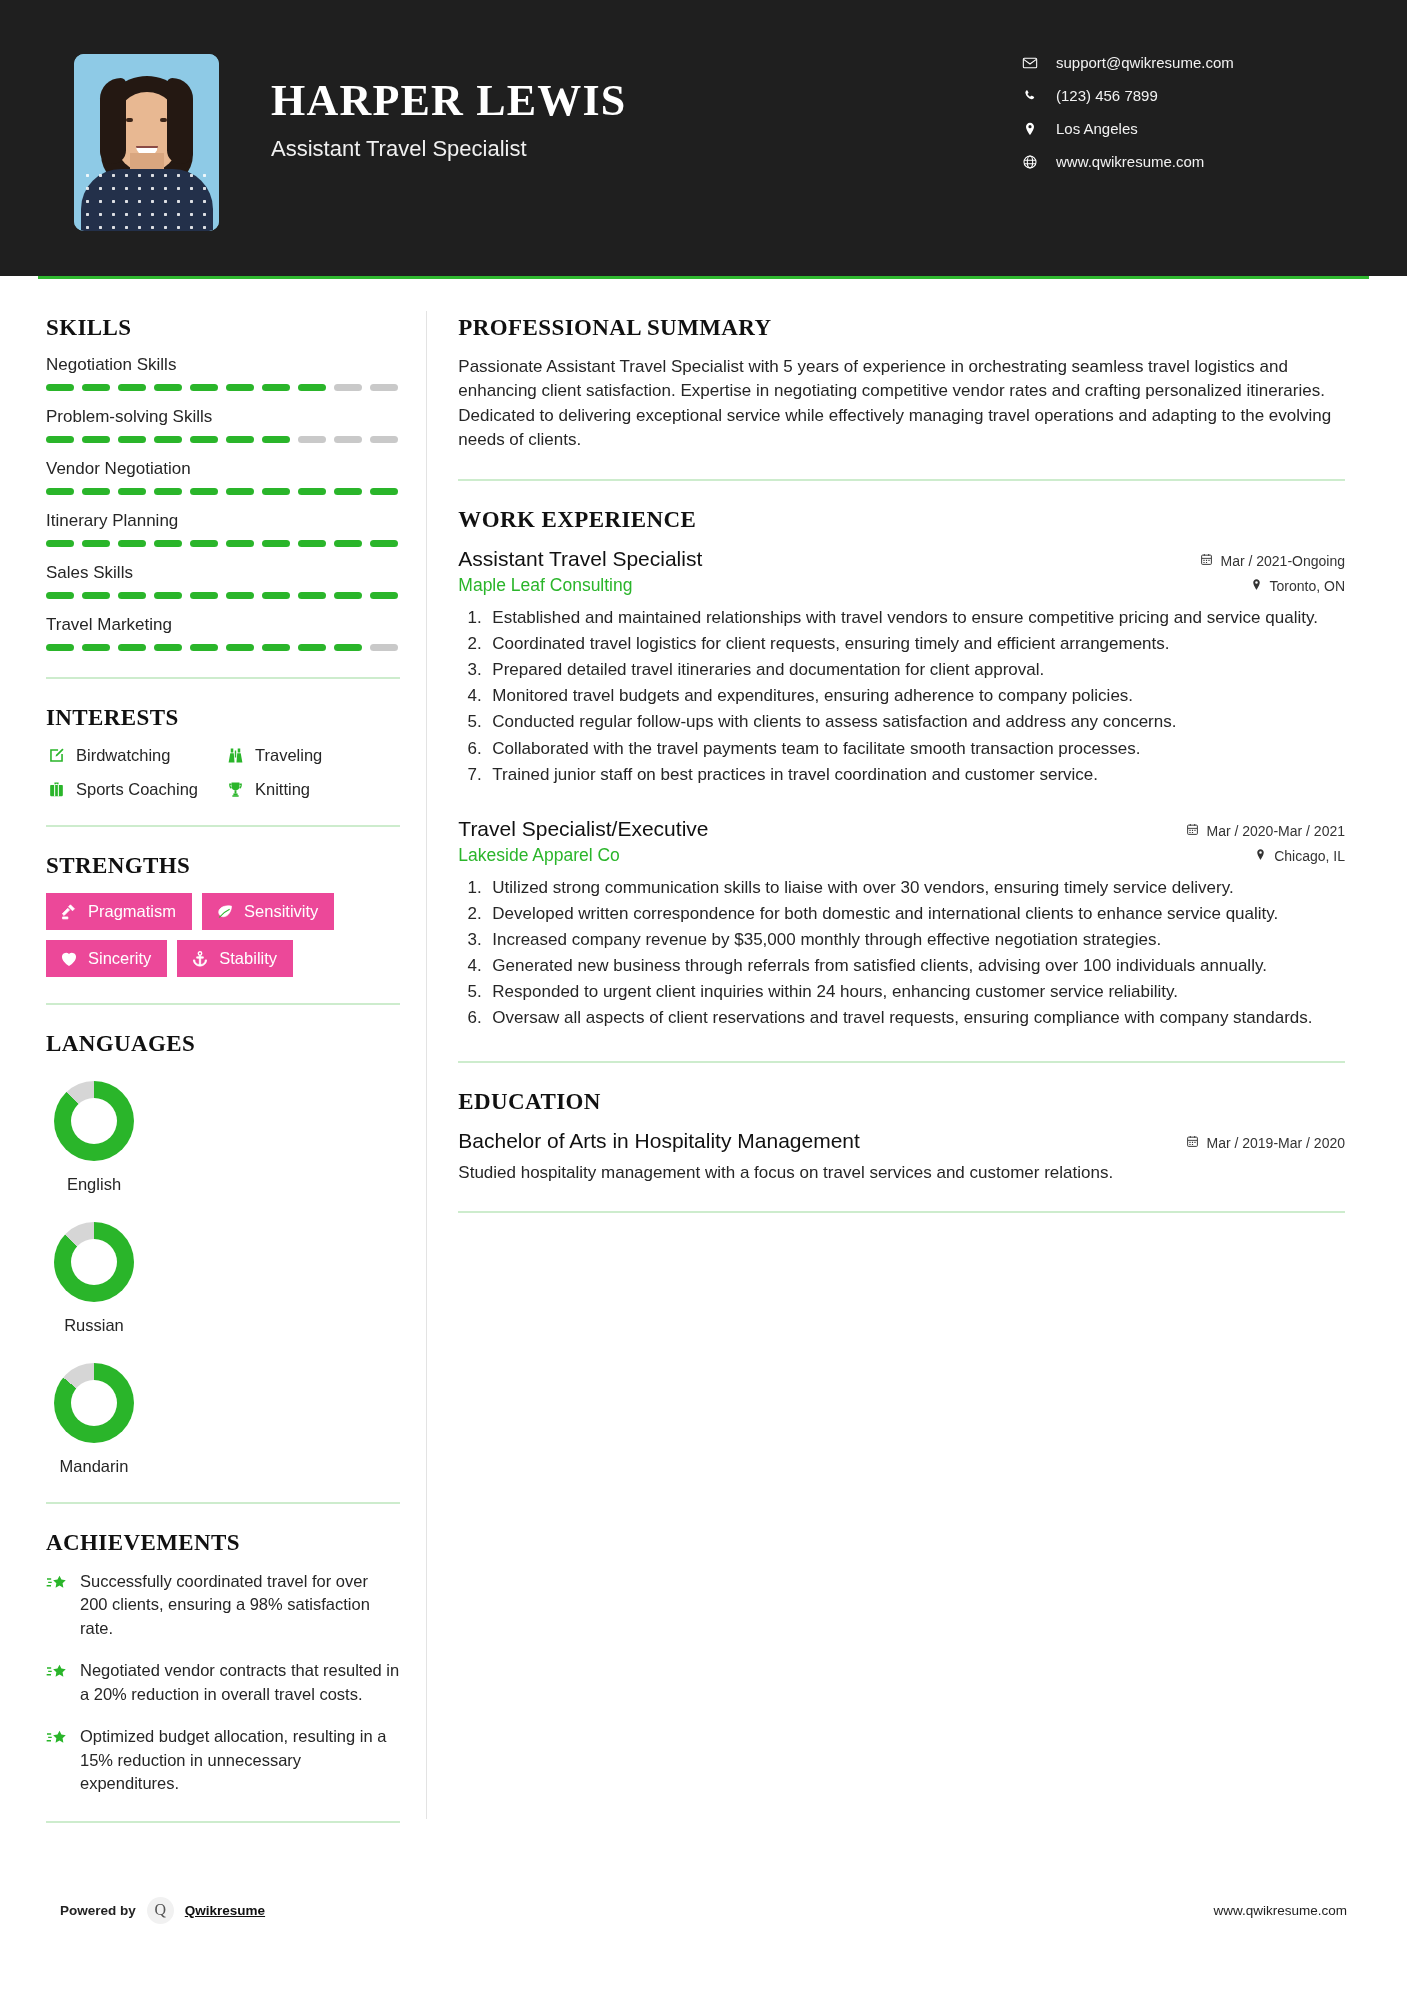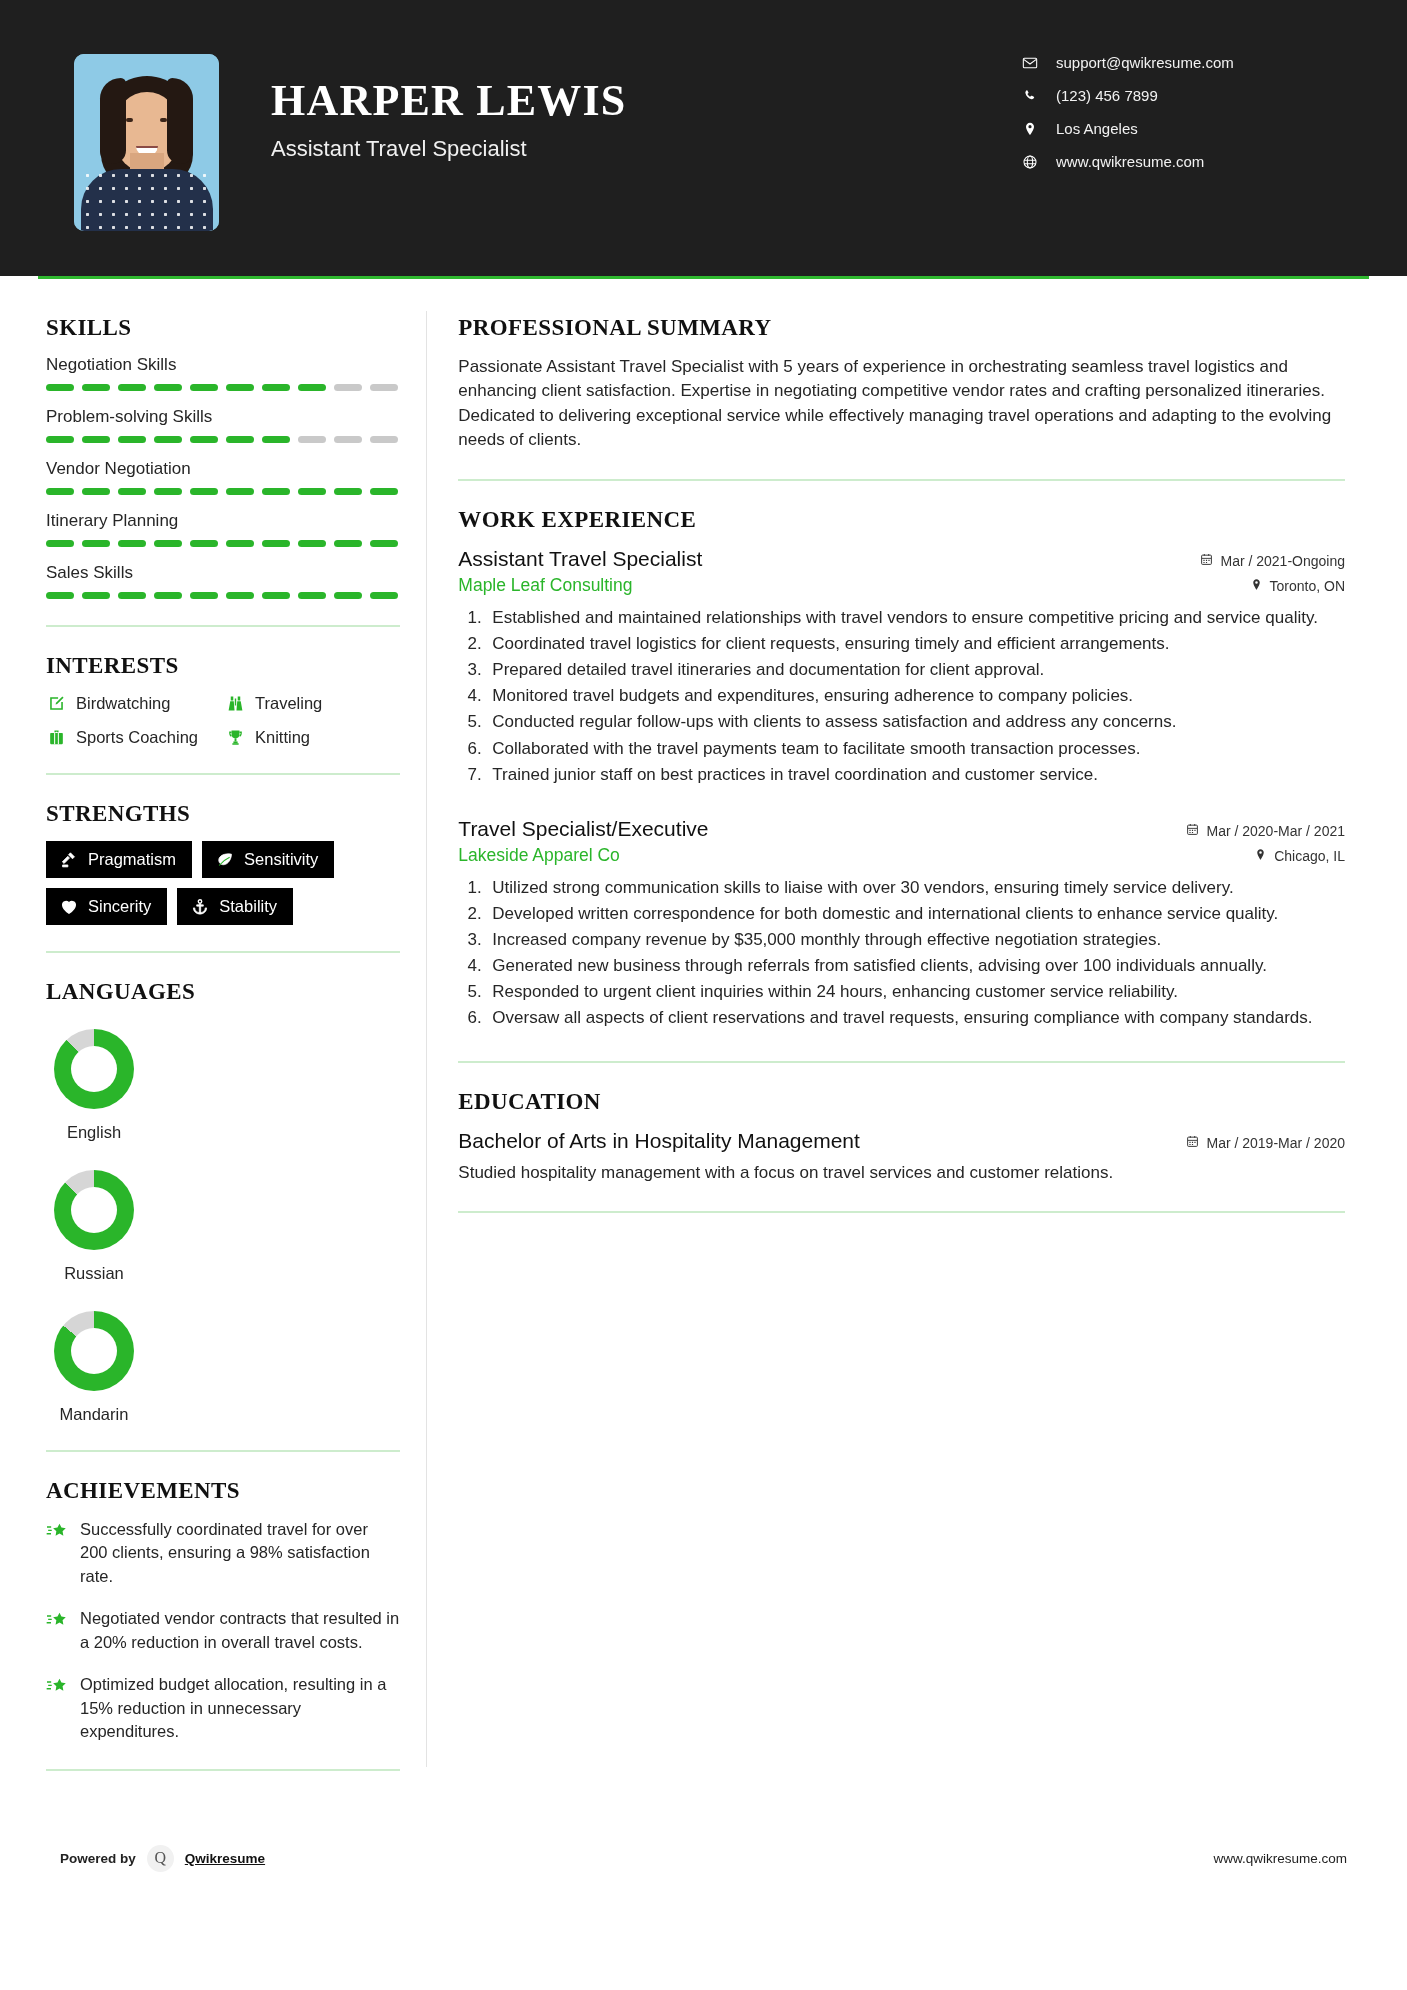--- a/index.html
+++ b/index.html
@@ -185,21 +185,21 @@
     gap: 10px;
     font-size: 16.5px;
     color: #262626;
   }
   .interest .ii { width: 20px; height: 20px; flex: 0 0 20px; display:flex; align-items:center; justify-content:center; }
   .interest .ii svg { width: 19px; height: 19px; fill: #2ab52a; }
 
   
   .strength-wrap { display: flex; flex-wrap: wrap; gap: 10px; }
   .strength {
-    background: #000000;
+    background: #ec4899;
     color: #ffffff;
     padding: 9px 16px 9px 13px;
     display: flex;
     align-items: center;
     gap: 10px;
     font-size: 16.5px;
   }
   .strength .si { width: 19px; height: 19px; flex: 0 0 19px; display:flex; align-items:center; justify-content:center;}
   .strength .si svg { width: 18px; height: 18px; fill: #ffffff; stroke: #ffffff; }
 
@@ -479,20 +479,35 @@
                 <span class="seg on"></span>
                 <span class="seg on"></span>
                 <span class="seg on"></span>
                 <span class="seg on"></span>
                 <span class="seg on"></span>
                 <span class="seg on"></span>
                 <span class="seg on"></span>
                 <span class="seg on"></span>
                 <span class="seg on"></span>
                 <span class="seg on"></span>
+              </div>
+            </div>
+            <div class="skill">
+              <div class="skill-name">Travel Marketing</div>
+              <div class="skill-bar">
+                <span class="seg on"></span>
+                <span class="seg on"></span>
+                <span class="seg on"></span>
+                <span class="seg on"></span>
+                <span class="seg on"></span>
+                <span class="seg on"></span>
+                <span class="seg on"></span>
+                <span class="seg on"></span>
+                <span class="seg on"></span>
+                <span class="seg"></span>
               </div>
             </div>
           </div>
       </div>
 
       <div class="sec-hr"></div>
 
       <div>
         <div class="sec-title">INTERESTS</div>
         <div class="interest-grid" id="interests-list">

